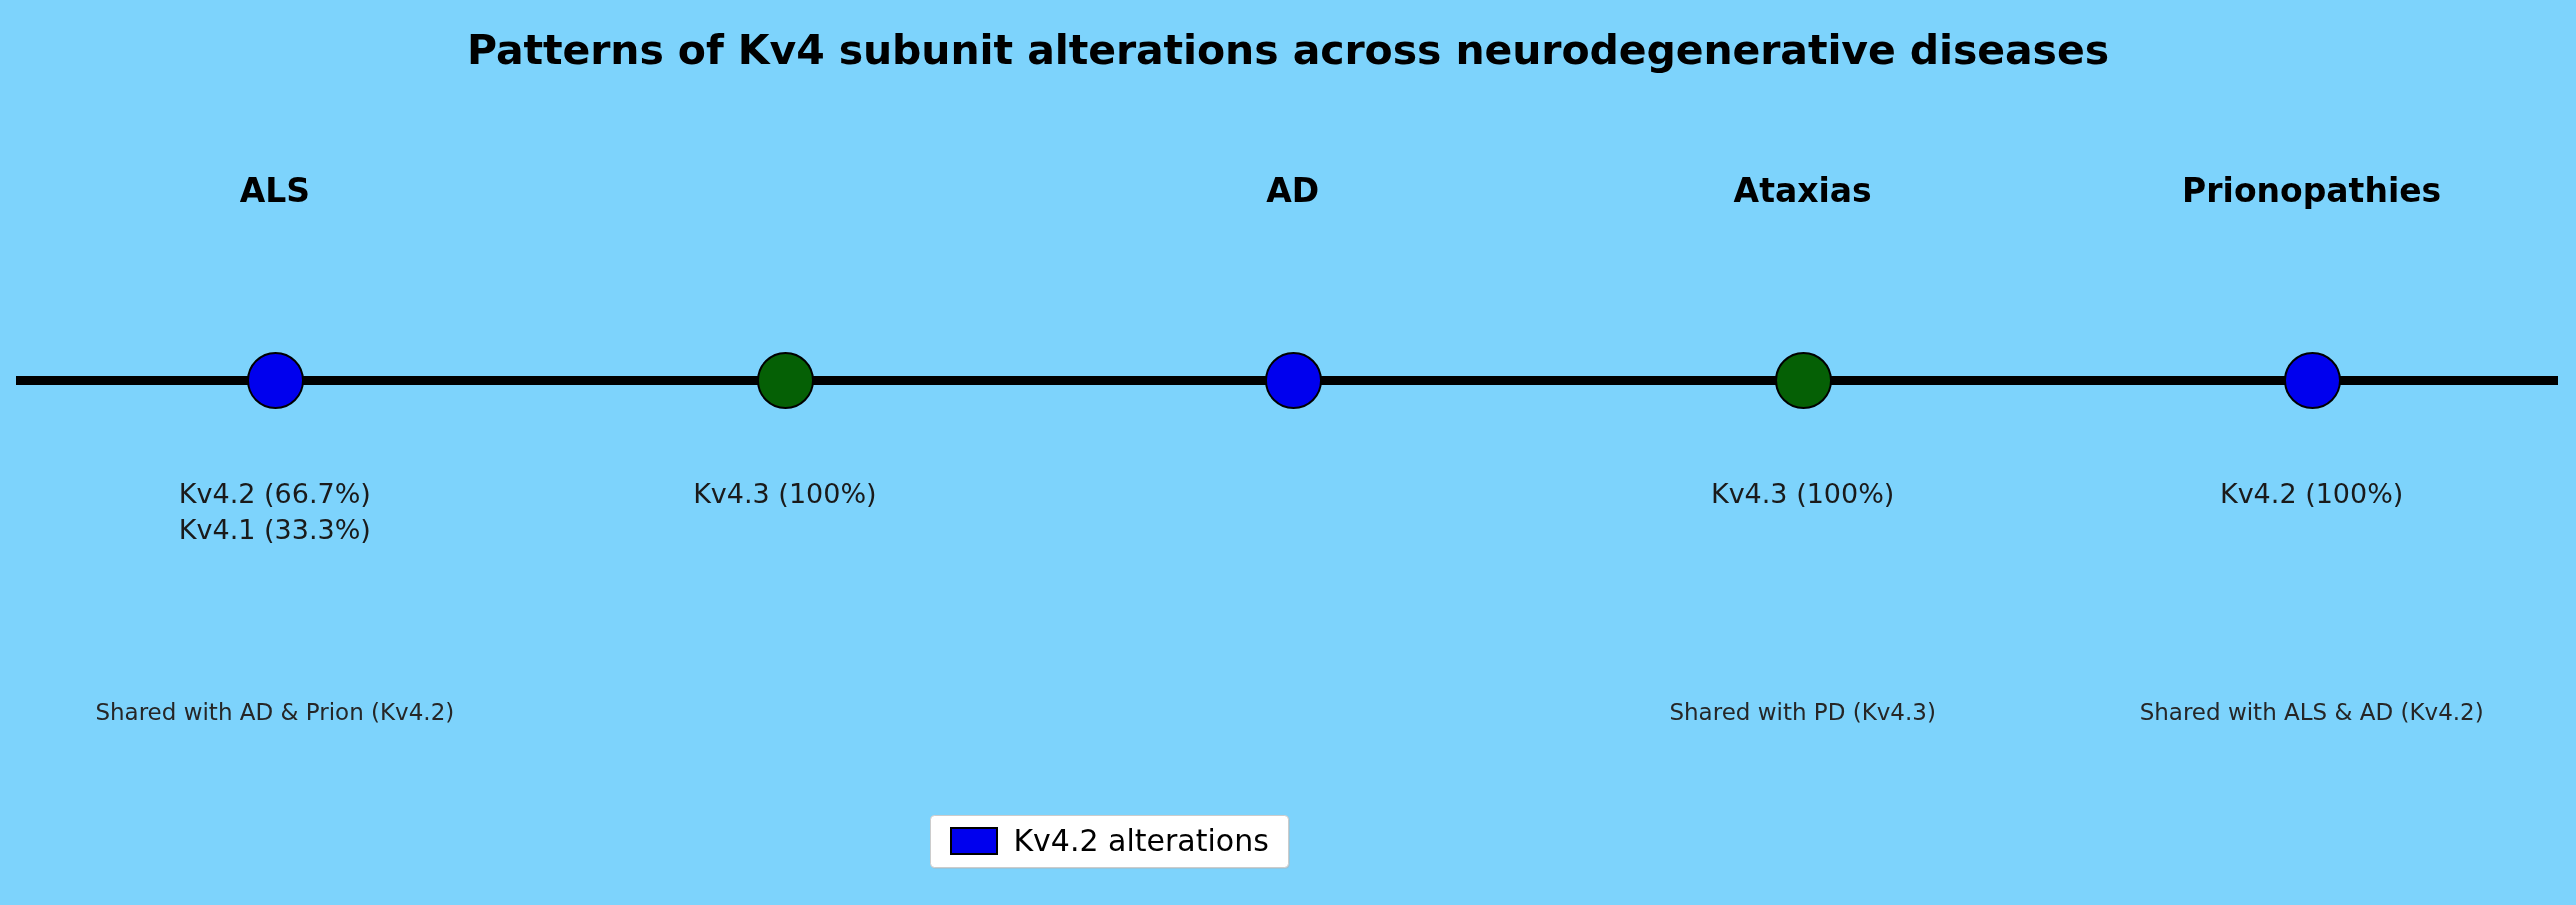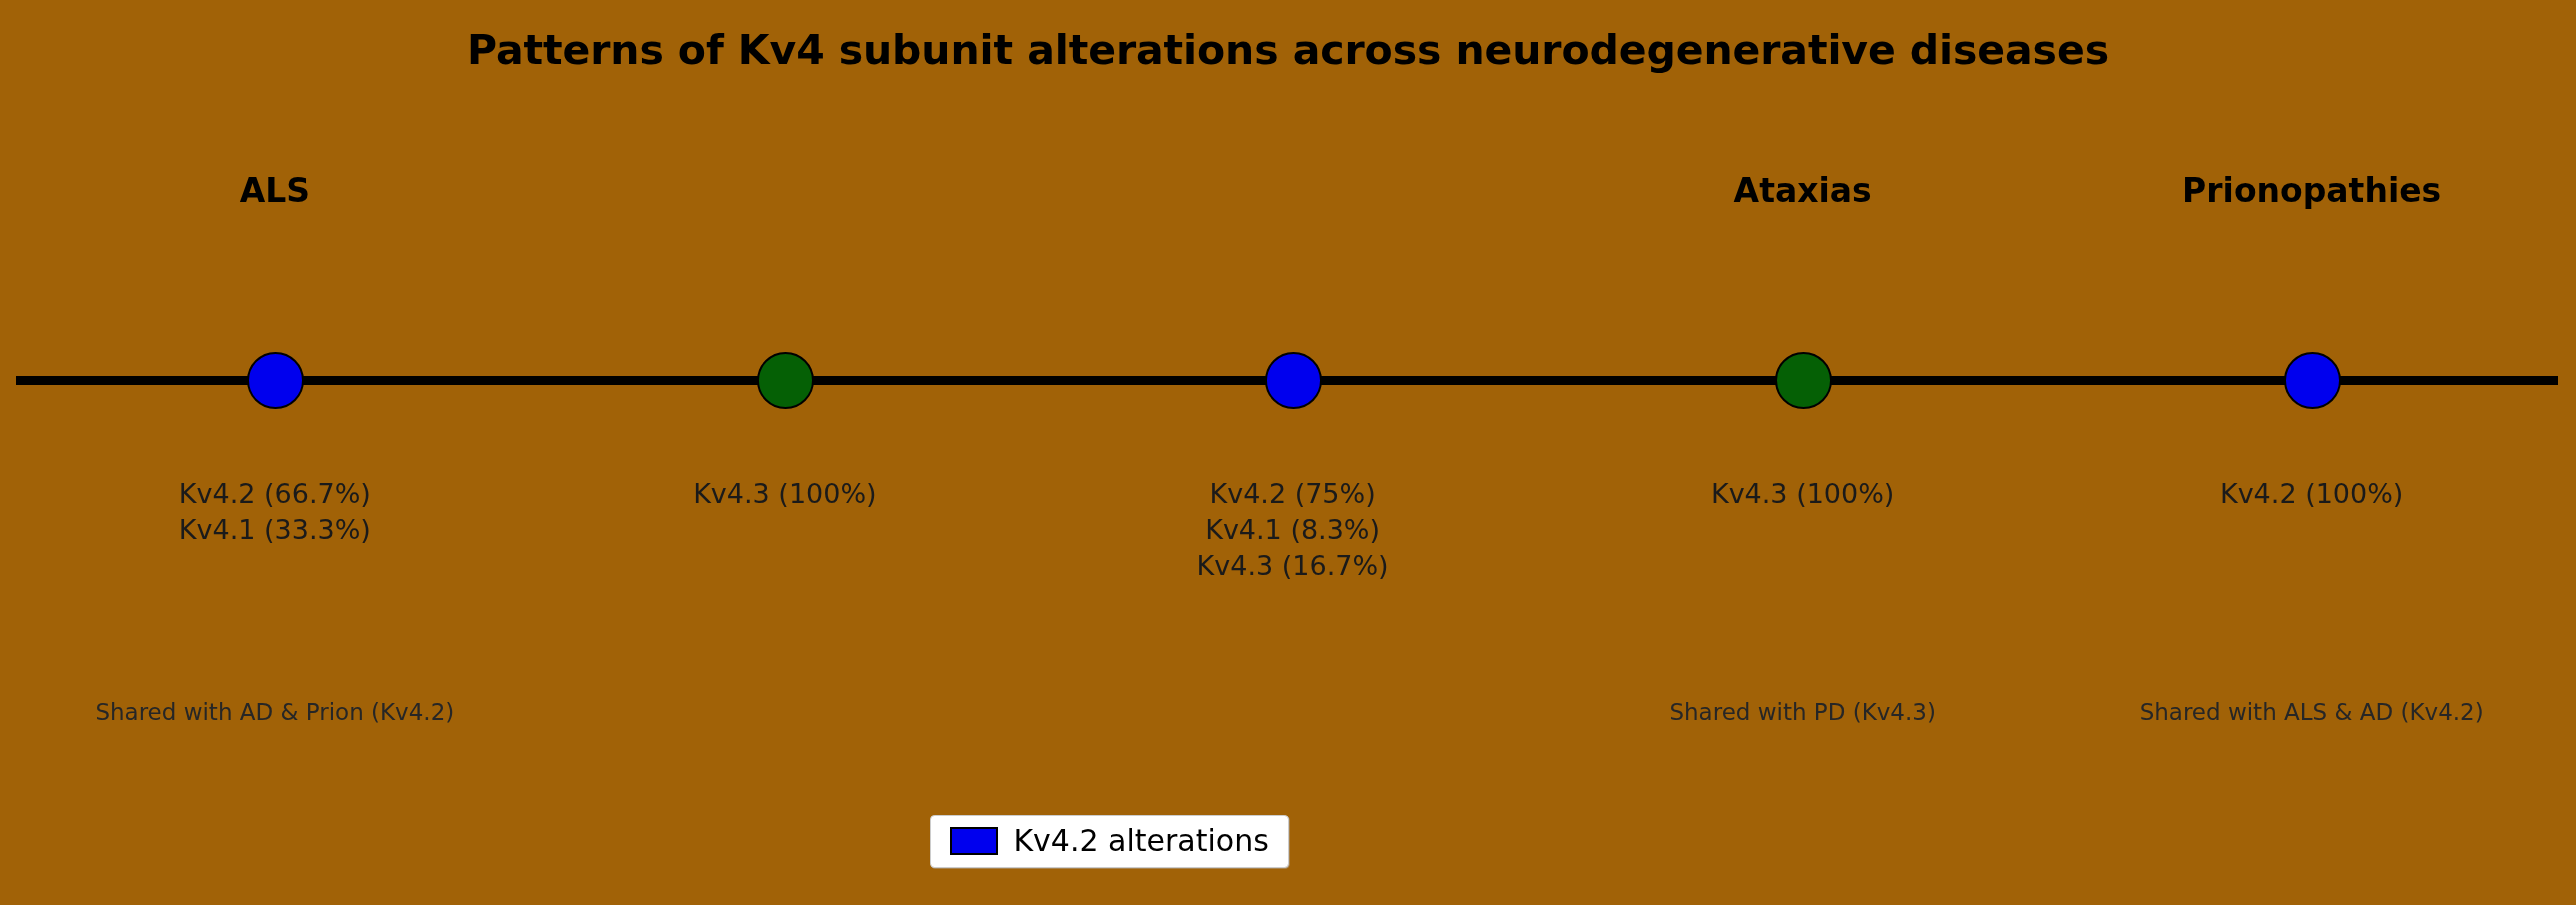--- a/index.html
+++ b/index.html
@@ -9,21 +9,21 @@
     background: #ffffff;
   }
   body {
     font-family: "DejaVu Sans", sans-serif;
     -webkit-font-smoothing: antialiased;
   }
   #figure {
     position: relative;
     width: 2576px;
     height: 905px;
-    background: #a16207;
+    background: #7dd3fc;
     overflow: hidden;
   }
 
   
   #chart-title {
     position: absolute;
     left: 0;
     top: 28px;
     width: 2576px;
     text-align: center;
@@ -160,26 +160,22 @@
         </div>
         <div class="node-shared">Shared with AD &amp; Prion (Kv4.2)</div>
       </div>
       <div class="node-column" style="left: 30.45%;">
         <div class="node-marker kv43" style="background: rgb(5, 96, 5);"></div>
         <div class="node-subunits">
           <span class="subunit-line">Kv4.3 (100%)</span>
         </div>
       </div>
       <div class="node-column" style="left: 50.16%;">
+        <div class="node-label">AD</div>
         <div class="node-marker kv42" style="background: rgb(0, 0, 238);"></div>
-        <div class="node-subunits">
-          <span class="subunit-line">Kv4.2 (75%)</span>
-          <span class="subunit-line">Kv4.1 (8.3%)</span>
-          <span class="subunit-line">Kv4.3 (16.7%)</span>
-        </div>
       </div>
       <div class="node-column" style="left: 69.96%; text-decoration: underline;">
         <div class="node-label">Ataxias</div>
         <div class="node-marker kv43" style="background: rgb(5, 96, 5);"></div>
         <div class="node-subunits">
           <span class="subunit-line">Kv4.3 (100%)</span>
         </div>
         <div class="node-shared">Shared with PD (Kv4.3)</div>
       </div>
       <div class="node-column" style="left: 89.72%;">

